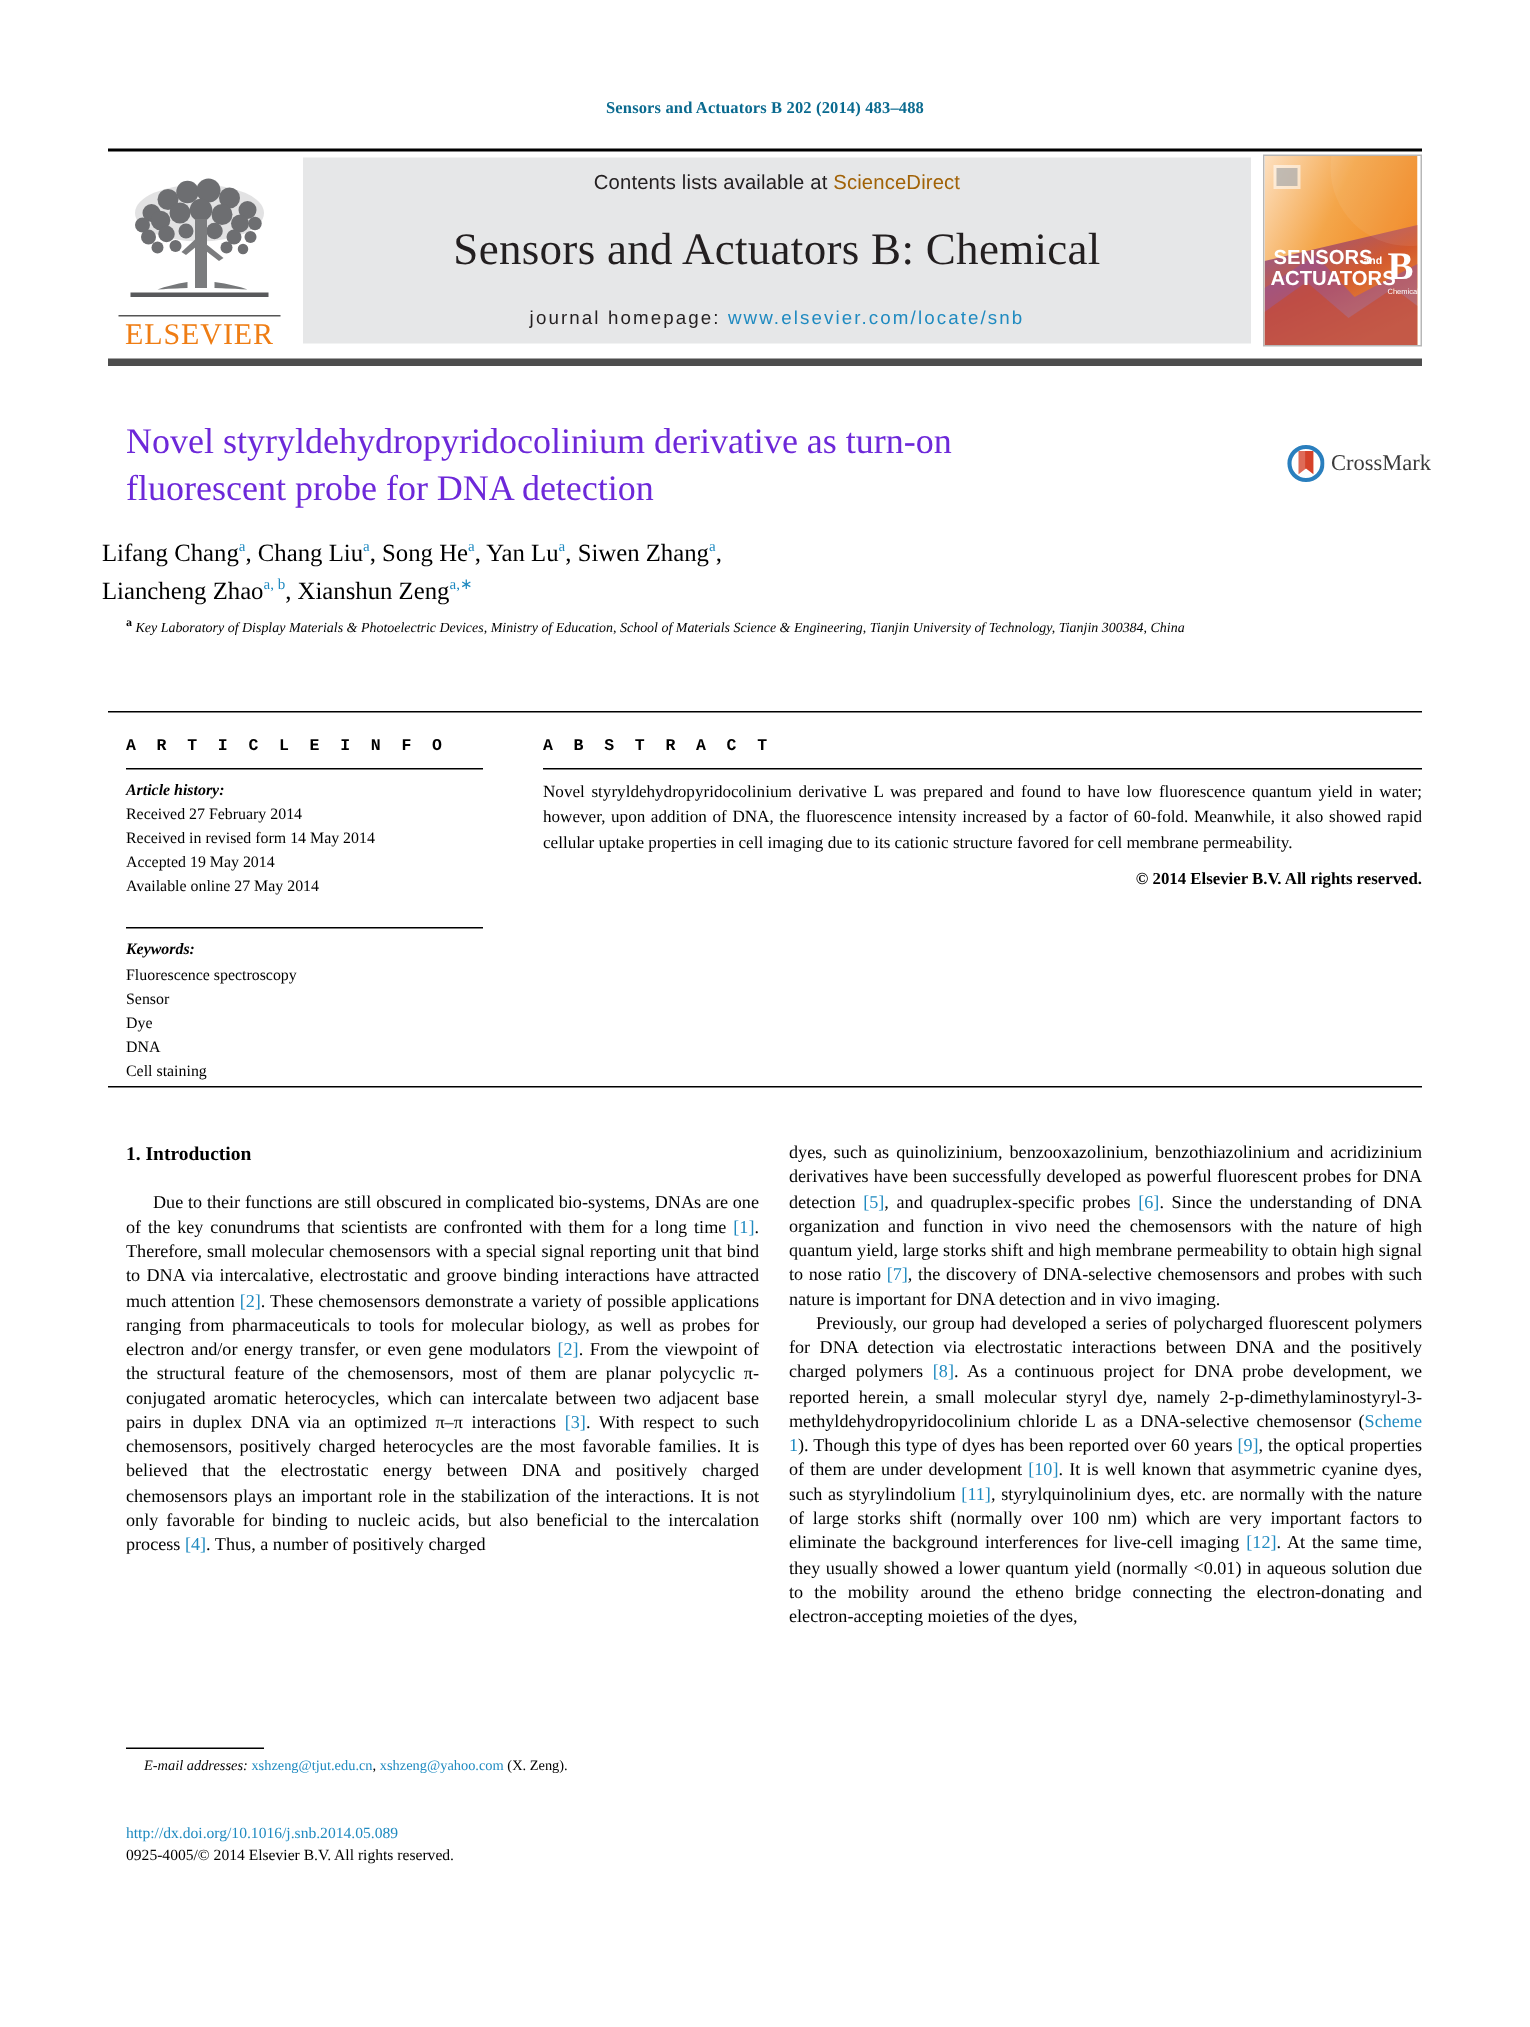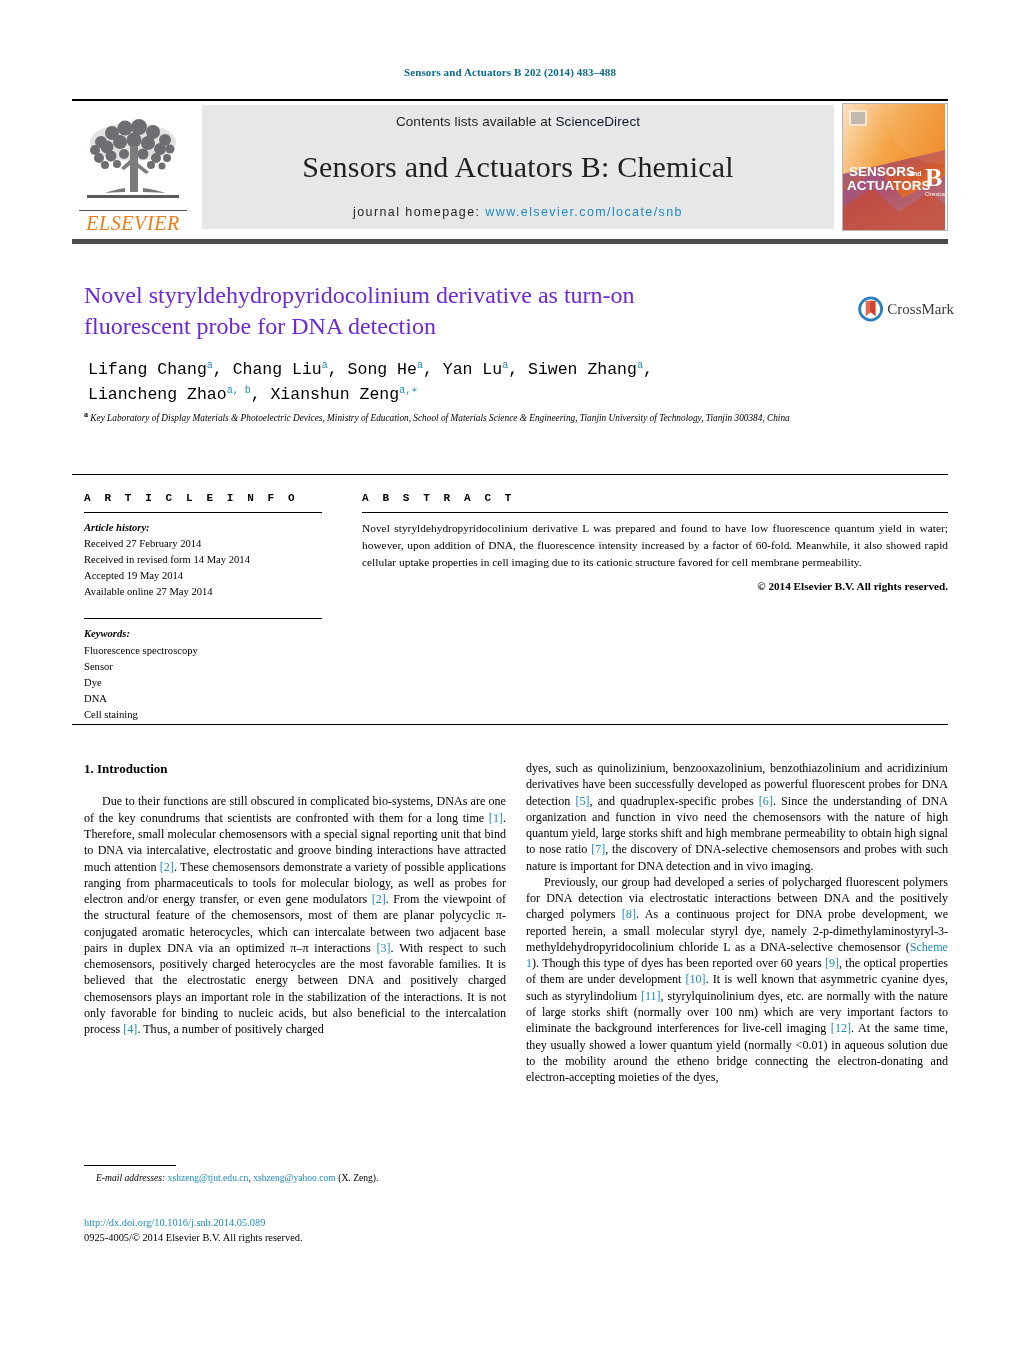--- a/index.html
+++ b/index.html
@@ -55,21 +55,20 @@
   }
   .elsevier-logo {
     width: 122px;
     flex: 0 0 122px;
     display: flex;
     flex-direction: column;
     align-items: center;
     justify-content: flex-end;
     padding-top: 6px;
     box-sizing: border-box;
-    font-style: italic;
   }
   .tree-svg { display:block; }
   .elsevier-word {
     font-family: "Liberation Serif", serif;
     font-size: 20px;
     letter-spacing: 0.6px;
     color: #ef7d14;
     font-weight: 400;
     line-height: 1;
     padding-bottom: 4px;
@@ -90,21 +89,21 @@
     justify-content: space-between;
     padding: 9px 0 10px 0;
     box-sizing: border-box;
   }
   .contents-line {
     font-size: 13.5px;
     color: #231f20;
     font-family: "Liberation Sans", sans-serif;
     letter-spacing: 0.1px;
   }
-  .contents-line .sd { color: #0f172a; }
+  .contents-line .sd { color: #a16207; }
   .journal-title {
     font-size: 30px;
     color: #231f20;
     font-family: "Liberation Serif", serif;
     letter-spacing: 0.2px;
     line-height: 1;
   }
   .homepage-line {
     font-size: 12.5px;
     font-family: "Liberation Sans", sans-serif;
@@ -146,26 +145,26 @@
   .crossmark-text {
     font-family: "Liberation Serif", serif;
     font-size: 15px;
     color: #3b3b3b;
     margin-left: 4px;
     text-align: right;
   }
 
   .authors {
     position: absolute;
-    left: 88px;
+    left: 68px;
     top: 357px;
     width: 760px;
     font-size: 16.5px;
     line-height: 1.5;
-    font-family: Liberation Mono, monospace;
+    font-family: Liberation Serif, serif;
   }
   .authors sup { color: #1f8ac0; font-size: 10px; }
   .affils {
     position: absolute;
     left: 84px;
     top: 409px;
     width: 790px;
     font-size: 9.3px;
     line-height: 1.45;
     font-style: italic;

